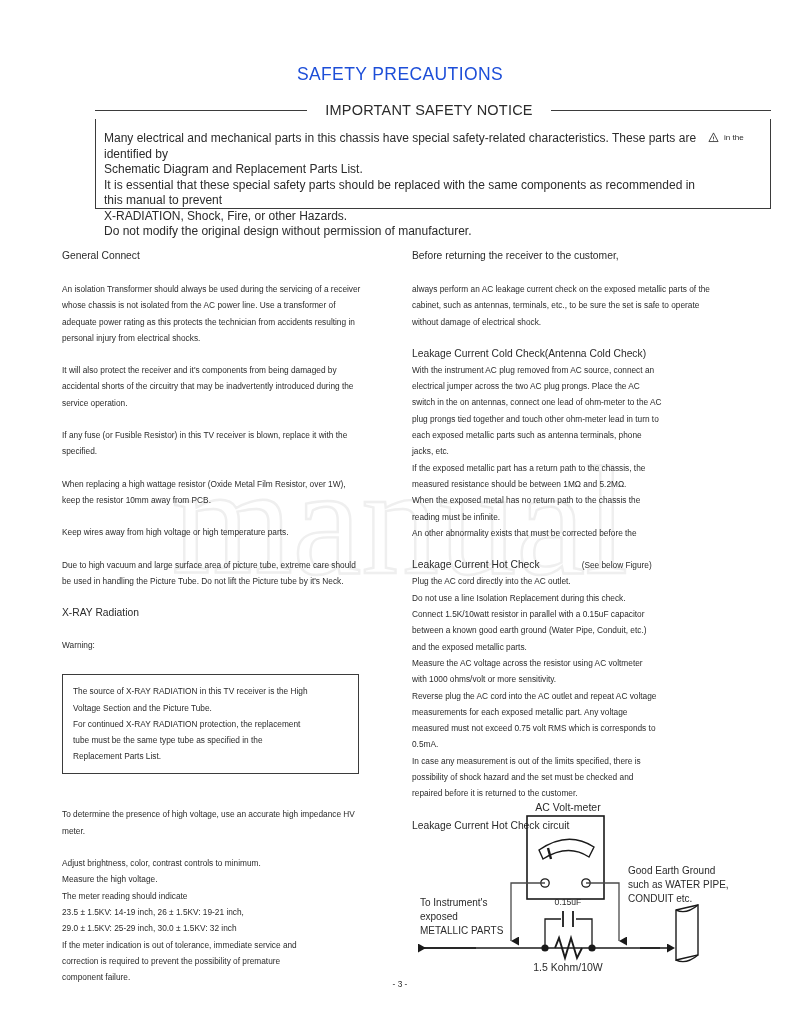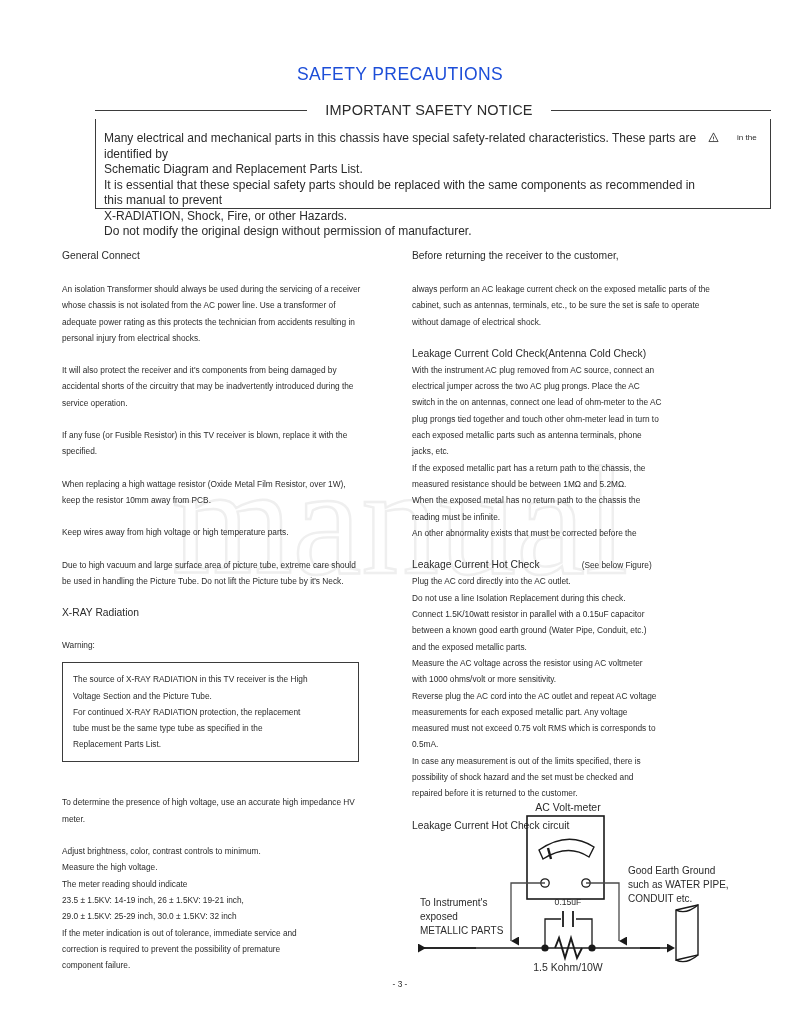--- a/index.html
+++ b/index.html
@@ -92,21 +92,21 @@
   }
   .notice-body p { margin: 0; }
   .notice-tail {
     position: absolute;
     left: 612px;
     top: 11px;
     font-size: 8.1px;
     line-height: 15.5px;
     display: flex;
     align-items: center;
-    gap: 18px;
+    gap: 5px;
     color: #2b2b2b;
   }
   .warn-tri { display: block; }
 
   
   .col {
     position: absolute;
     top: 248px;
     z-index: 2;
     font-size: 8.3px;
@@ -135,20 +135,21 @@
   .h2-note { font-size: 8.3px; }
 
   
   .xray-box {
     border: 1px solid #3b3b3b;
     box-sizing: border-box;
     padding: 8px 10px 9px 10px;
     width: 297px;
     font-size: 8.3px;
     line-height: 16.2px;
+    margin-top: 12px;
   }
 
   
   .circuit {
     position: absolute;
     left: 400px;
     top: 793px;
     width: 368px;
     height: 182px;
     z-index: 2;

